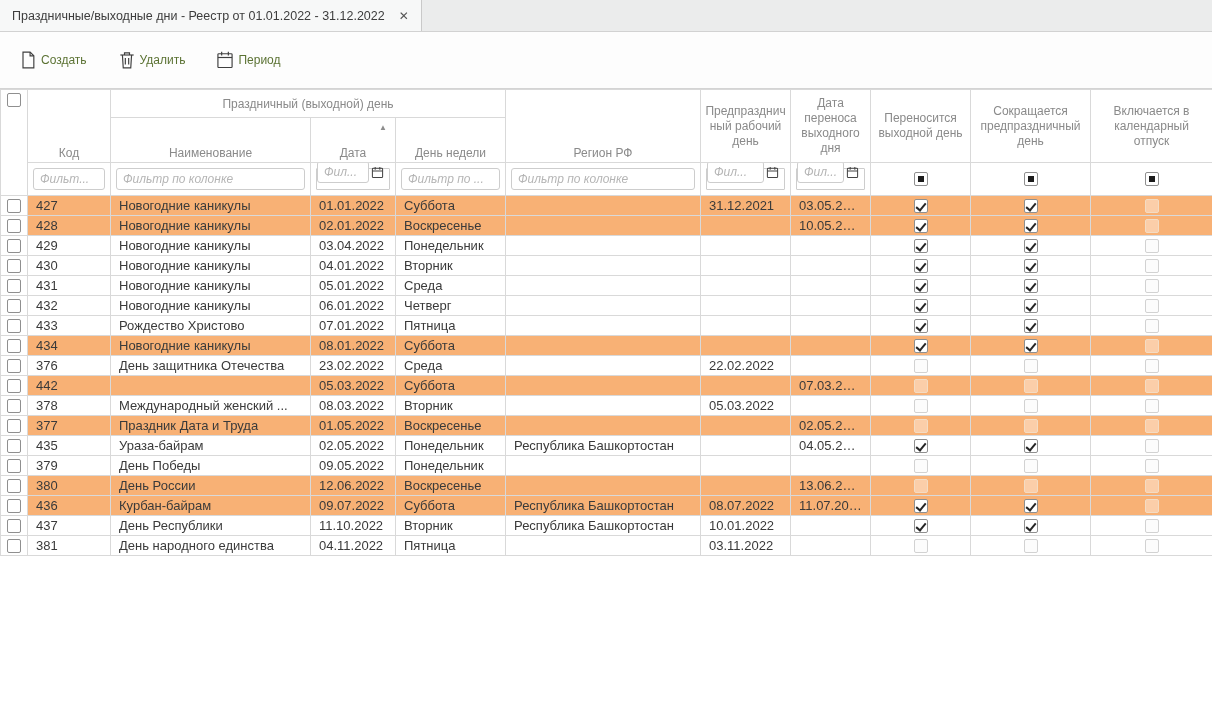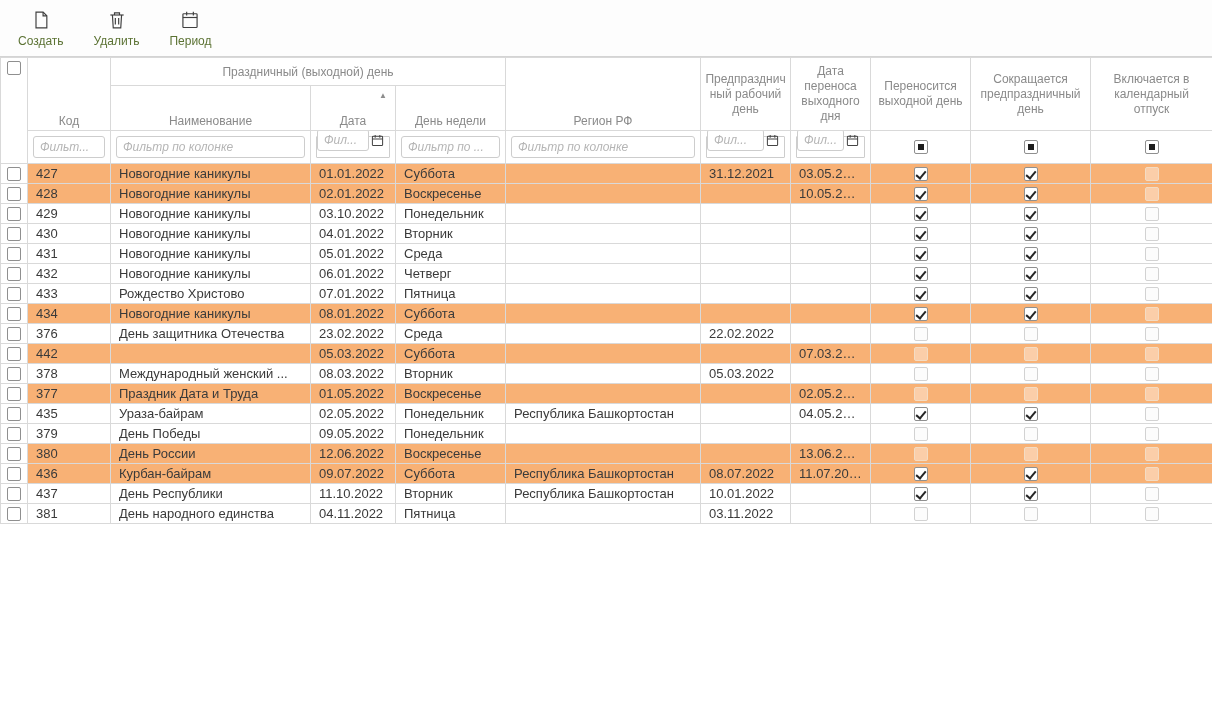--- a/index.html
+++ b/index.html
@@ -29,21 +29,21 @@
   }
   .tab-title{white-space:nowrap;}
   .tab-close{margin-left:14px;font-size:12px;color:#555;cursor:pointer;line-height:1;}
 
   
   .toolbar{
     height:57px;background:#fdfdfd;border-bottom:1px solid #d4d4d4;
     display:flex;align-items:center;padding:0 6px;gap:6px;flex:0 0 auto;
   }
   .tbtn{
-    display:flex;flex-direction:column;align-items:center;justify-content:center;
+    display:flex;flex-direction:row;align-items:center;justify-content:center;
     padding:4px 12px;gap:3px;background:transparent;border:none;cursor:pointer;
     font-family:inherit;
   }
   .tbtn .ticon{height:22px;display:flex;align-items:center;}
   .tbtn .tlabel{font-size:12px;color:var(--label-green);white-space:nowrap;}
 
   
   .grid-wrap{flex:1 1 auto;overflow:hidden;}
   table.grid{border-collapse:collapse;table-layout:fixed;width:1212px;}
   .grid th,.grid td{border:1px solid var(--grid-border);overflow:hidden;white-space:nowrap;text-overflow:ellipsis;}
@@ -97,20 +97,26 @@
   tbody td{font-size:13px;color:#3a3a3a;padding:0 8px;background:#fff;}
   tbody td.c-bool,tbody td.c-sel{text-align:center;padding:0;}
   tr.hl td{background:var(--hl-color);}
   tr.hl td.c-sel{background:#fff;}
 </style>
 </head>
 <body>
 
 <div class="app">
 
+  <div class="tabbar">
+    <div class="tab">
+      <span class="tab-title">Праздничные/выходные дни - Реестр от 01.01.2022 - 31.12.2022</span>
+      <span class="tab-close">✕</span>
+    </div>
+  </div>
 
   <div class="toolbar">
     <button class="tbtn">
       <span class="ticon">
         <svg width="20" height="20" viewBox="0 0 24 24" fill="none" stroke="#3f3f3f" stroke-width="1.4">
           <path d="M6 2.5 H14.5 L19 7 V21.5 H6 Z"></path>
             <path d="M14.5 2.5 V7 H19"></path>
         </svg>
       </span>
       <span class="tlabel">Создать</span>
@@ -242,21 +248,21 @@
     <td class="c-pre"></td>
     <td class="c-trans">10.05.2022</td>
     <td class="c-bool"><span class="cb checked"></span></td>
     <td class="c-bool"><span class="cb checked"></span></td>
     <td class="c-bool"><span class="cb dim"></span></td>
   </tr>
           <tr class="row">
     <td class="c-sel"><span class="cb"></span></td>
     <td class="c-code">429</td>
     <td class="c-name">Новогодние каникулы</td>
-    <td class="c-date">03.10.2022</td>
+    <td class="c-date">03.04.2022</td>
     <td class="c-week">Понедельник</td>
     <td class="c-region"></td>
     <td class="c-pre"></td>
     <td class="c-trans"></td>
     <td class="c-bool"><span class="cb checked"></span></td>
     <td class="c-bool"><span class="cb checked"></span></td>
     <td class="c-bool"><span class="cb dim"></span></td>
   </tr>
           <tr class="row">
     <td class="c-sel"><span class="cb"></span></td>

